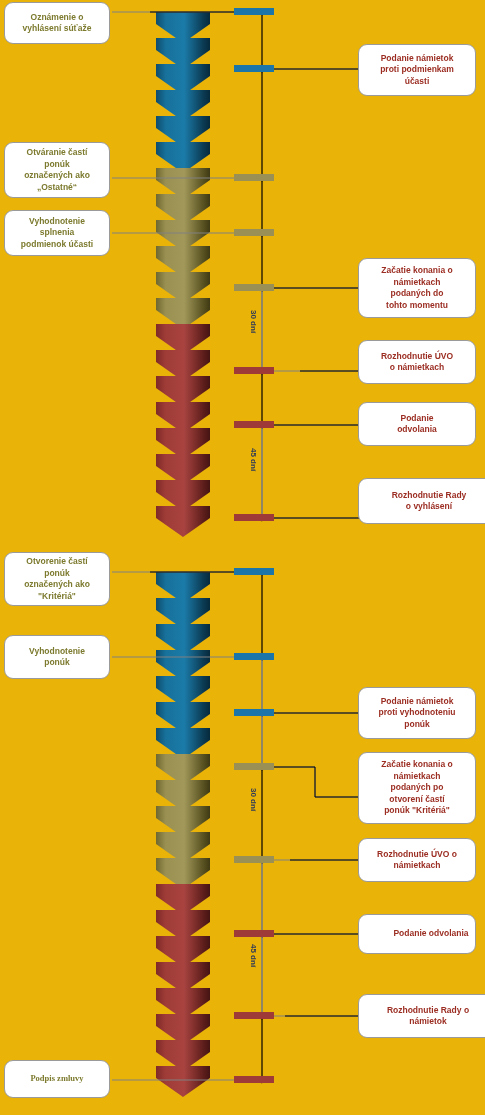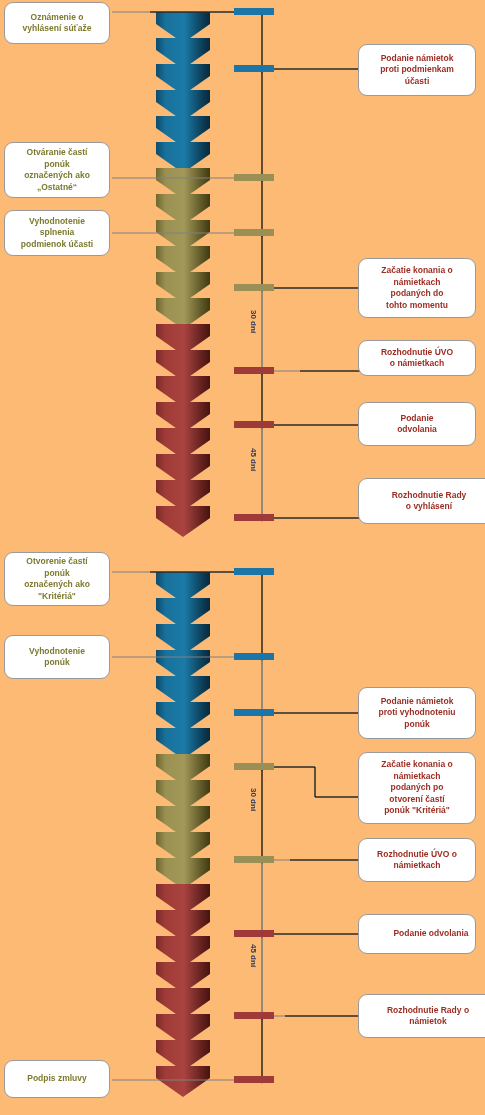--- a/index.html
+++ b/index.html
@@ -8,21 +8,21 @@
     background: #ffffff;
   }
   body {
     font-family: "Liberation Sans", sans-serif;
   }
   #diagram {
     position: relative;
     width: 485px;
     height: 1115px;
     overflow: hidden;
-    background: #fdba74;
+    background: #eab308;
   }
   #svg-layer {
     position: absolute;
     left: 0;
     top: 0;
     width: 485px;
     height: 1115px;
   }
 
   
@@ -269,21 +269,21 @@
     </div>
   </div>
 
   <div class="lbl lbl-left" style="left:4px; top:635px; width:106px; height:44px;">
     <div>
       <span>Vyhodnotenie</span>
       <span>ponúk</span>
     </div>
   </div>
 
-  <div class="lbl lbl-left" style="left:4px; top:1060px; width:106px; height:38px;">
+  <div class="lbl lbl-left" style="left:4px; top:1060px; width:106px; height:38px;font-family:Liberation Serif, serif;">
     <div>
       <span>Podpis zmluvy</span>
     </div>
   </div>
 
   <div class="lbl lbl-right" style="left:358px; top:44px; width:118px; height:52px;">
     <div>
       <span>Podanie námietok</span>
       <span>proti podmienkam</span>
       <span>účasti</span>
@@ -292,21 +292,21 @@
 
   <div class="lbl lbl-right" style="left:358px; top:258px; width:118px; height:60px;">
     <div>
       <span>Začatie konania o</span>
       <span>námietkach</span>
       <span>podaných do</span>
       <span>tohto momentu</span>
     </div>
   </div>
 
-  <div class="lbl lbl-right" style="left:358px; top:340px; width:118px; height:36px;">
+  <div class="lbl lbl-right" style="left:358px; top:340px; width:118px; height:44px;">
     <div>
       <span>Rozhodnutie ÚVO</span>
       <span>o námietkach</span>
     </div>
   </div>
 
   <div class="lbl lbl-right" style="left:358px; top:402px; width:118px; height:44px;">
     <div>
       <span>Podanie</span>
       <span>odvolania</span>

